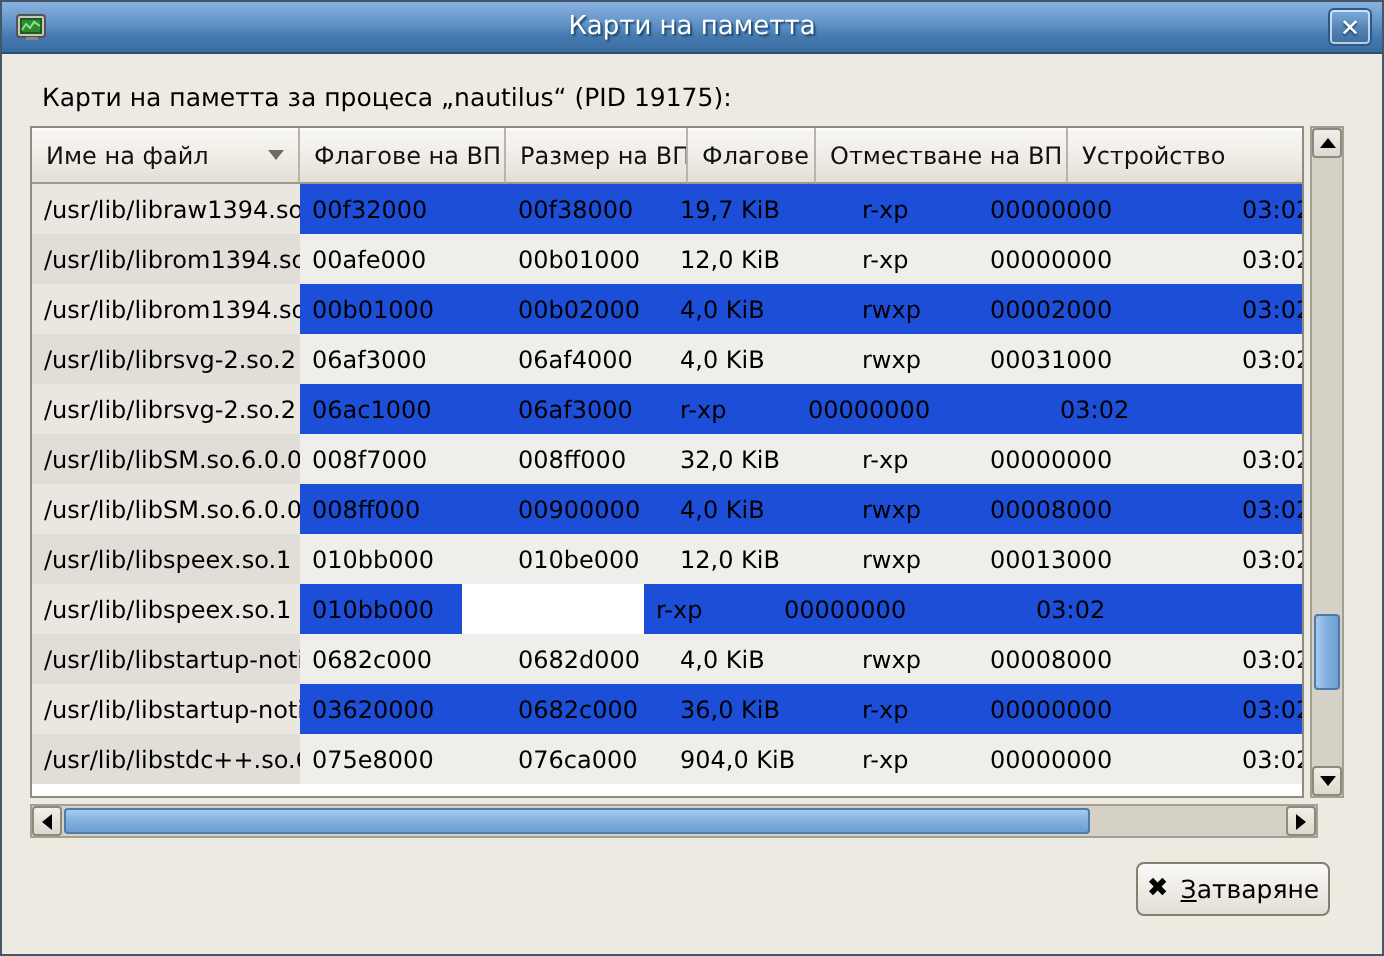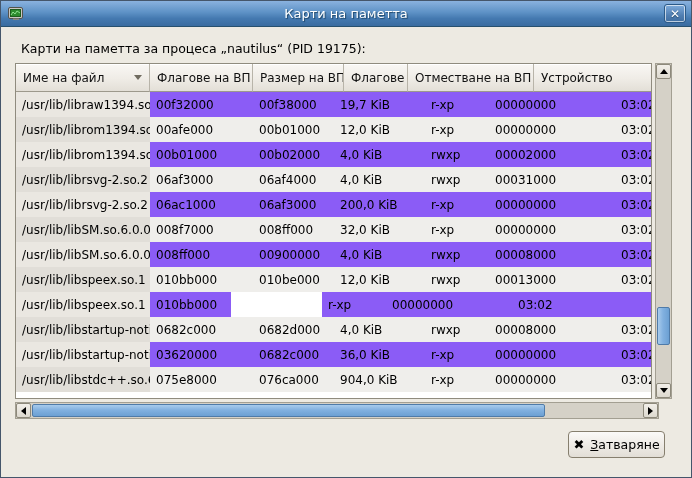--- a/index.html
+++ b/index.html
@@ -47,21 +47,21 @@
     margin-left:auto;width:0;height:0;margin-right:3px;
     border-left:4px solid transparent;border-right:4px solid transparent;
     border-top:5px solid #6F6B5F;
   }
   .row{display:flex;height:25px;cursor:default;}
   .cell{
     height:25px;padding:0 4px 0 6px;display:flex;align-items:center;
     font-size:12px;color:#000;white-space:nowrap;overflow:hidden;flex:0 0 auto;
   }
   .cell.last{flex:1 1 auto;}
-  .row.odd .cell{background:#8b5cf6;}
+  .row.odd .cell{background:#1d4ed8;}
   .row.even .cell{background:#EFEEEB;}
   .row.odd .cell.c0{background:#EAE7E1;}
   .row.even .cell.c0{background:#E1DED8;}
   
   .vscroll{position:absolute;left:654px;top:62px;width:17px;height:336px;
     background:#D5D1C7;border:1px solid #A39F92;}
   .hscroll{position:absolute;left:14px;top:401px;width:644px;height:17px;
     background:#D5D1C7;border:1px solid #A39F92;}
   .sb-btn{
     position:absolute;background:linear-gradient(to bottom,#F2EFE9,#DDD9CF);
@@ -178,21 +178,20 @@
           <div class="cell c2" style="width: 81px;">06af4000</div>
           <div class="cell c3" style="width: 91px;">4,0 KiB</div>
           <div class="cell c4" style="width: 64px;">rwxp</div>
           <div class="cell c5" style="width: 126px;">00031000</div>
           <div class="cell c6 last" style="width: 37px;">03:02</div>
         </div>
         <div class="row odd">
           <div class="cell c0" style="width: 134px;">/usr/lib/librsvg-2.so.2</div>
           <div class="cell c1" style="width: 103px;">06ac1000</div>
           <div class="cell c2" style="width: 81px;">06af3000</div>
-          <div class="cell c3" style="width: 91px;">200,0 KiB</div>
           <div class="cell c4" style="width: 64px;">r-xp</div>
           <div class="cell c5" style="width: 126px;">00000000</div>
           <div class="cell c6 last" style="width: 37px;">03:02</div>
         </div>
         <div class="row even">
           <div class="cell c0" style="width: 134px;">/usr/lib/libSM.so.6.0.0</div>
           <div class="cell c1" style="width: 103px;">008f7000</div>
           <div class="cell c2" style="width: 81px;">008ff000</div>
           <div class="cell c3" style="width: 91px;">32,0 KiB</div>
           <div class="cell c4" style="width: 64px;">r-xp</div>

